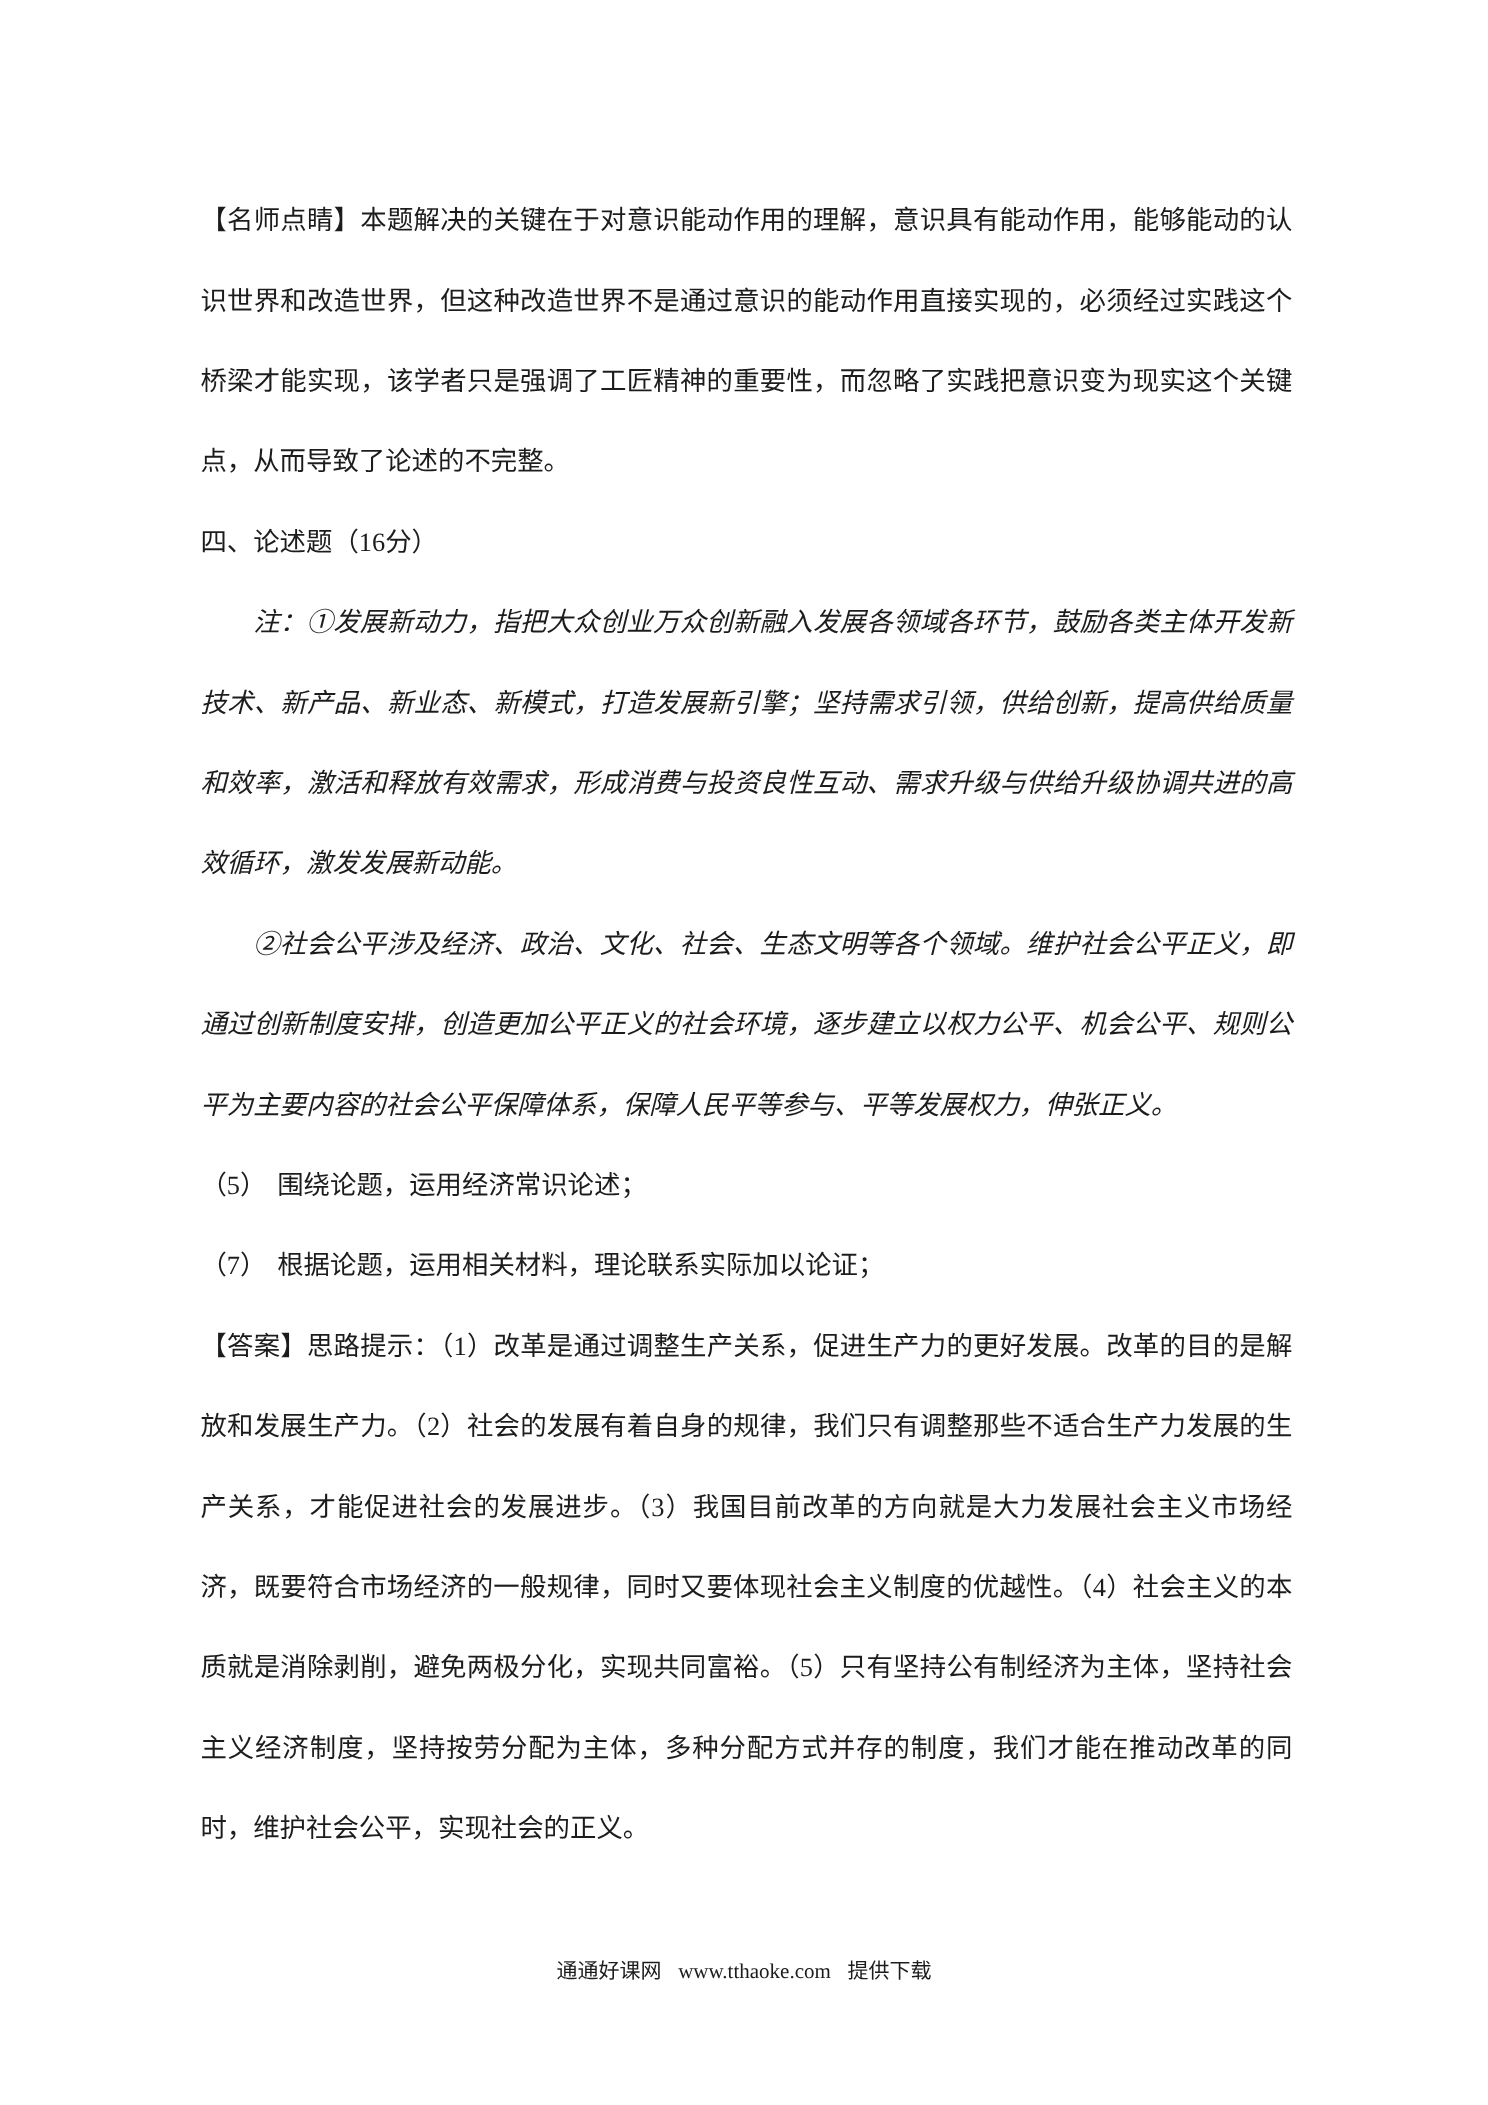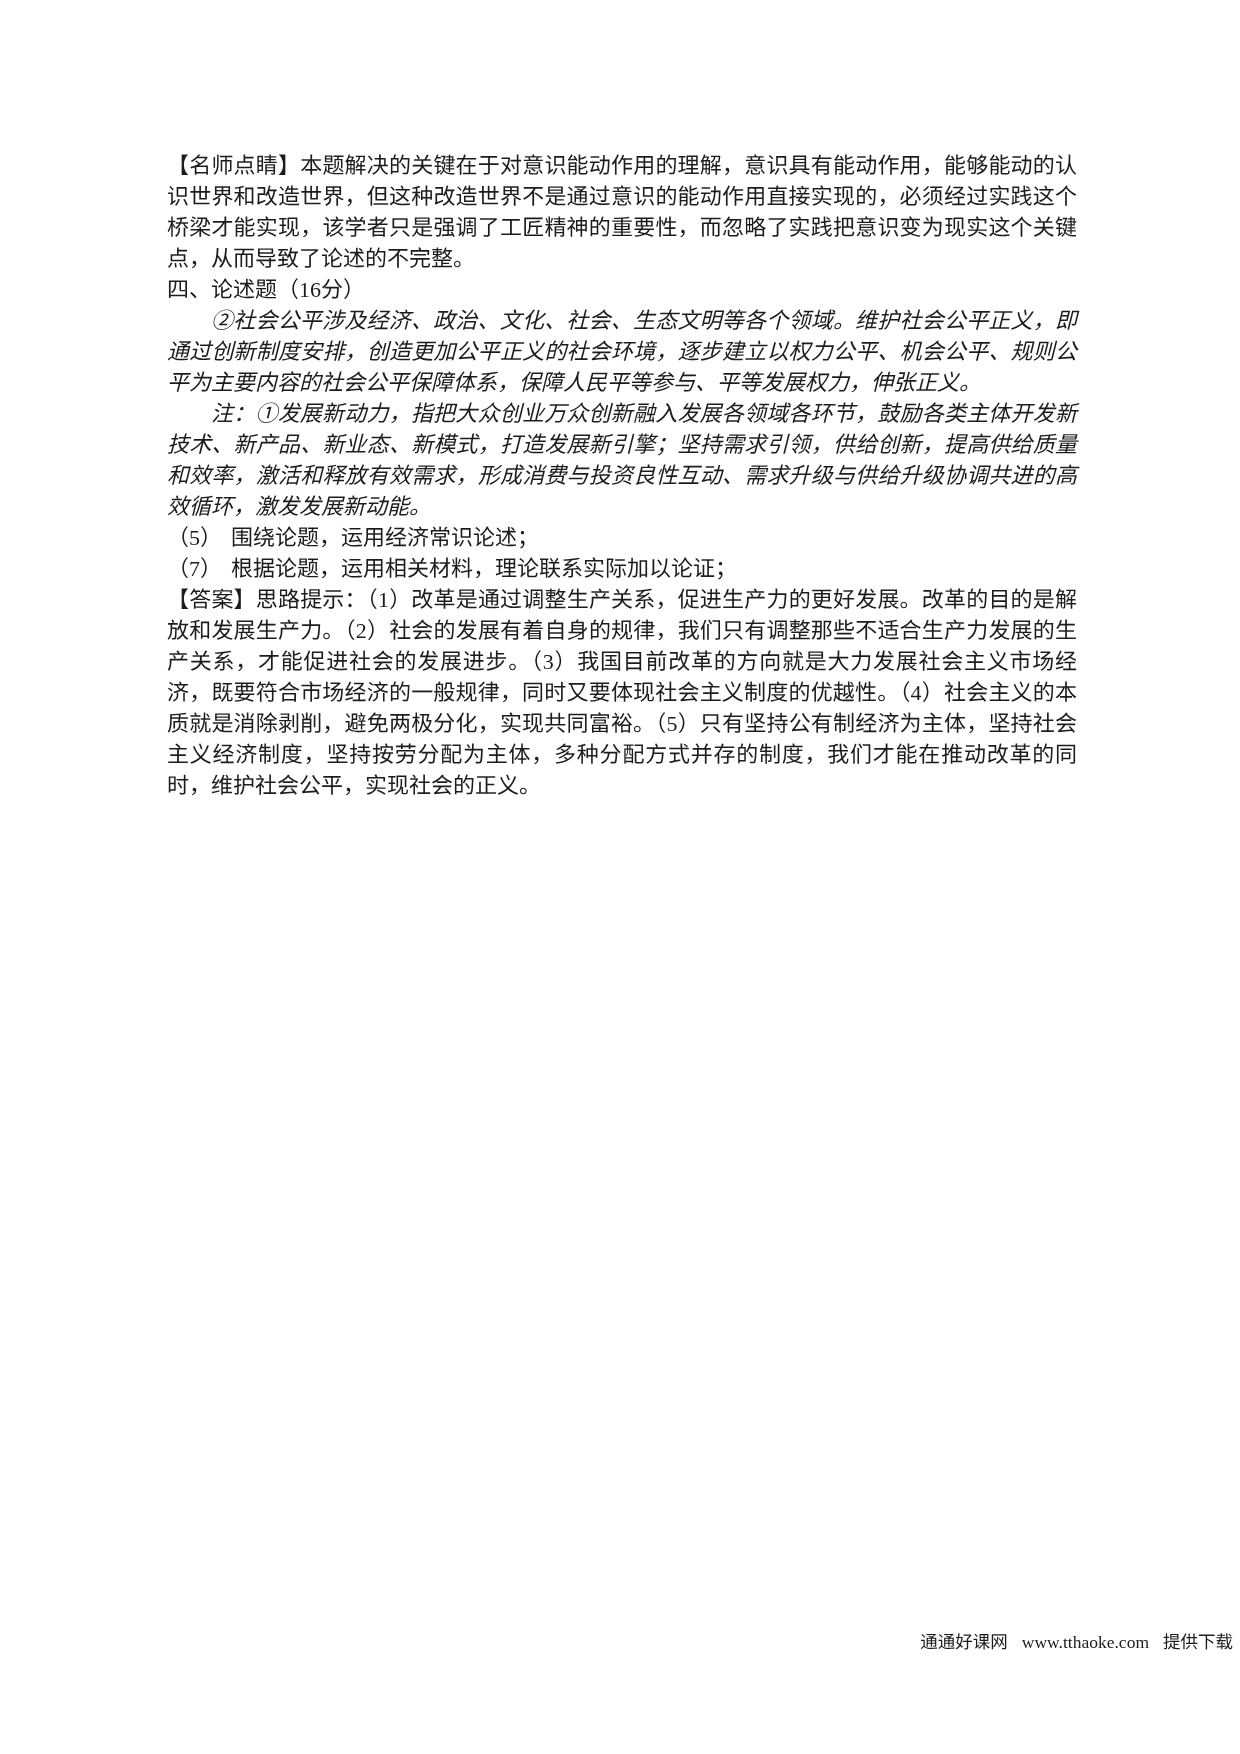--- a/index.html
+++ b/index.html
@@ -25,21 +25,21 @@
   }
   .content {
     position: absolute;
     left: 167px;
     top: 150px;
     width: 910px;
   }
   p.body-text {
     margin: 0;
     font-size: 22px;
-    line-height: 31px;
+    line-height: 67px;
     text-align: justify;
     text-justify: inter-character;
     word-break: break-all;
   }
   p.kai {
     
     font-style: italic;
   }
   .indent-2 {
     text-indent: 2em;
@@ -49,21 +49,21 @@
   }
   .req-num {
     display: inline-block;
     min-width: 64px;
   }
   .footer {
     position: absolute;
     left: 0;
     top: 1630px;
     width: 1240px;
-    text-align: right;
+    text-align: center;
     font-size: 17.5px;
     line-height: 24px;
     color: #1c1c1c;
     font-family: "Liberation Serif", "DejaVu Serif", serif;
   }
   .footer span {
     margin: 0 7px;
   }
 </style>
 </head>
@@ -71,23 +71,23 @@
 
 <div class="page">
 
   <div class="content">
 
     <p class="body-text">【名师点睛】本题解决的关键在于对意识能动作用的理解，意识具有能动作用，能够能动的认识世界和改造世界，但这种改造世界不是通过意识的能动作用直接实现的，必须经过实践这个桥梁才能实现，该学者只是强调了工匠精神的重要性，而忽略了实践把意识变为现实这个关键点，从而导致了论述的不完整。</p>
 
     <p class="body-text">四、论述题（16分）</p>
 
 
+    <p class="body-text kai indent-2">注：①发展新动力，指把大众创业万众创新融入发展各领域各环节，鼓励各类主体开发新技术、新产品、新业态、新模式，打造发展新引擎；坚持需求引领，供给创新，提高供给质量和效率，激活和释放有效需求，形成消费与投资良性互动、需求升级与供给升级协调共进的高效循环，激发发展新动能。</p>
+
     <p class="body-text kai indent-2">②社会公平涉及经济、政治、文化、社会、生态文明等各个领域。维护社会公平正义，即通过创新制度安排，创造更加公平正义的社会环境，逐步建立以权力公平、机会公平、规则公平为主要内容的社会公平保障体系，保障人民平等参与、平等发展权力，伸张正义。</p>
-
-    <p class="body-text kai indent-2">注：①发展新动力，指把大众创业万众创新融入发展各领域各环节，鼓励各类主体开发新技术、新产品、新业态、新模式，打造发展新引擎；坚持需求引领，供给创新，提高供给质量和效率，激活和释放有效需求，形成消费与投资良性互动、需求升级与供给升级协调共进的高效循环，激发发展新动能。</p>
 
 
     <p class="body-text req-row"><span class="req-num">（5）</span><span>围绕论题，运用经济常识论述；</span></p>
 
 
     <p class="body-text req-row"><span class="req-num">（7）</span><span>根据论题，运用相关材料，理论联系实际加以论证；</span></p>
 
 
     <p class="body-text">【答案】思路提示：（1）改革是通过调整生产关系，促进生产力的更好发展。改革的目的是解放和发展生产力。（2）社会的发展有着自身的规律，我们只有调整那些不适合生产力发展的生产关系，才能促进社会的发展进步。（3）我国目前改革的方向就是大力发展社会主义市场经济，既要符合市场经济的一般规律，同时又要体现社会主义制度的优越性。（4）社会主义的本质就是消除剥削，避免两极分化，实现共同富裕。（5）只有坚持公有制经济为主体，坚持社会主义经济制度，坚持按劳分配为主体，多种分配方式并存的制度，我们才能在推动改革的同时，维护社会公平，实现社会的正义。</p>
 

